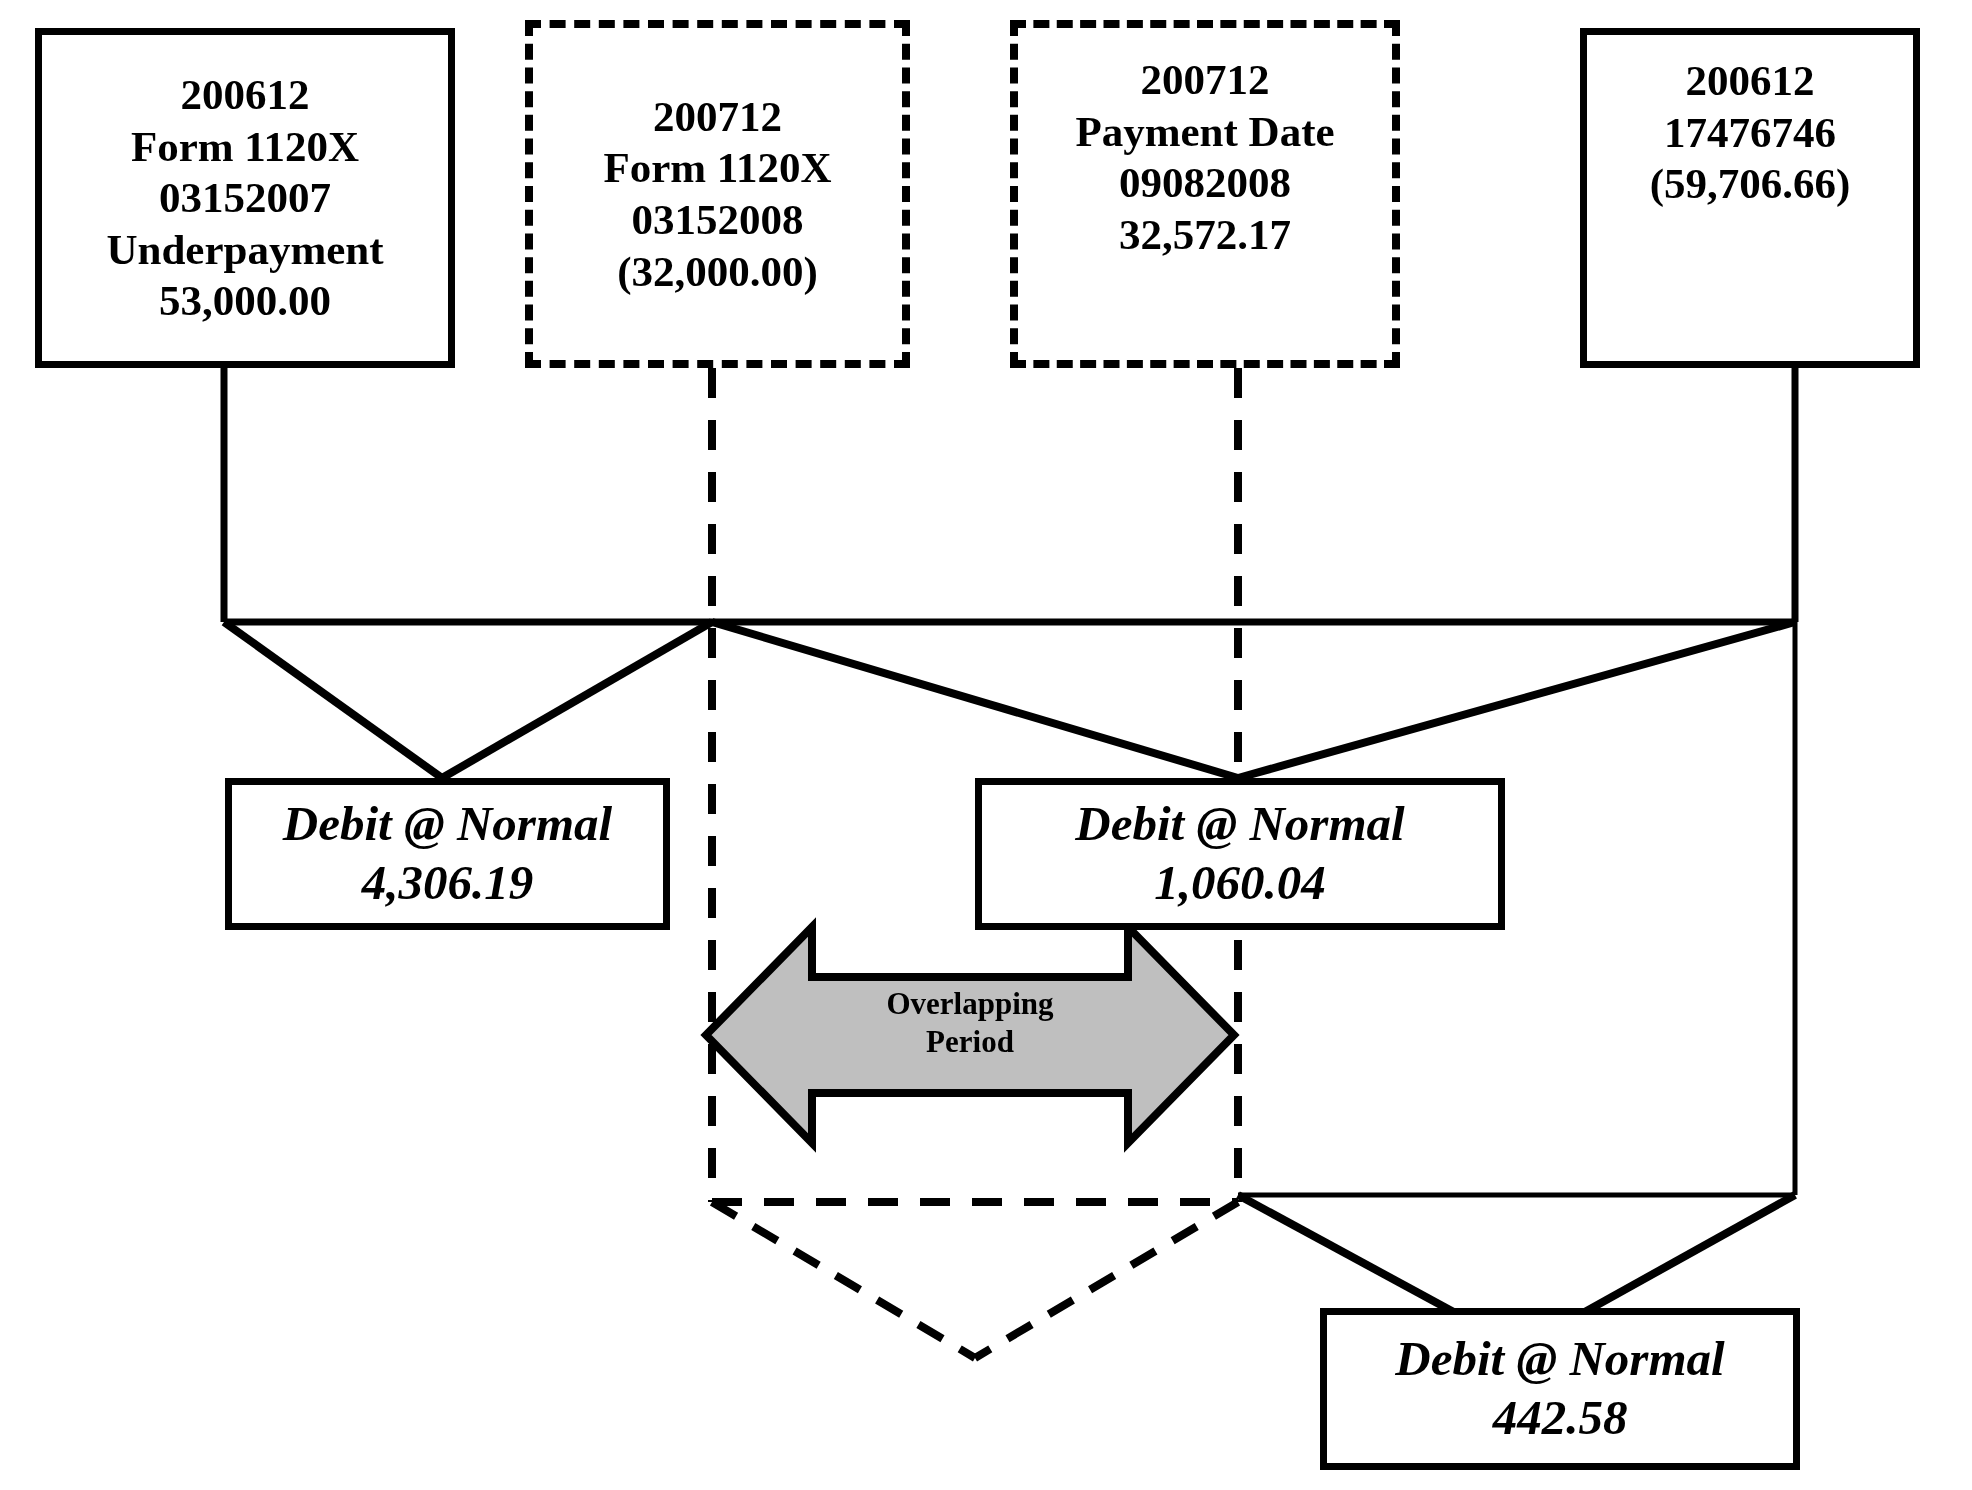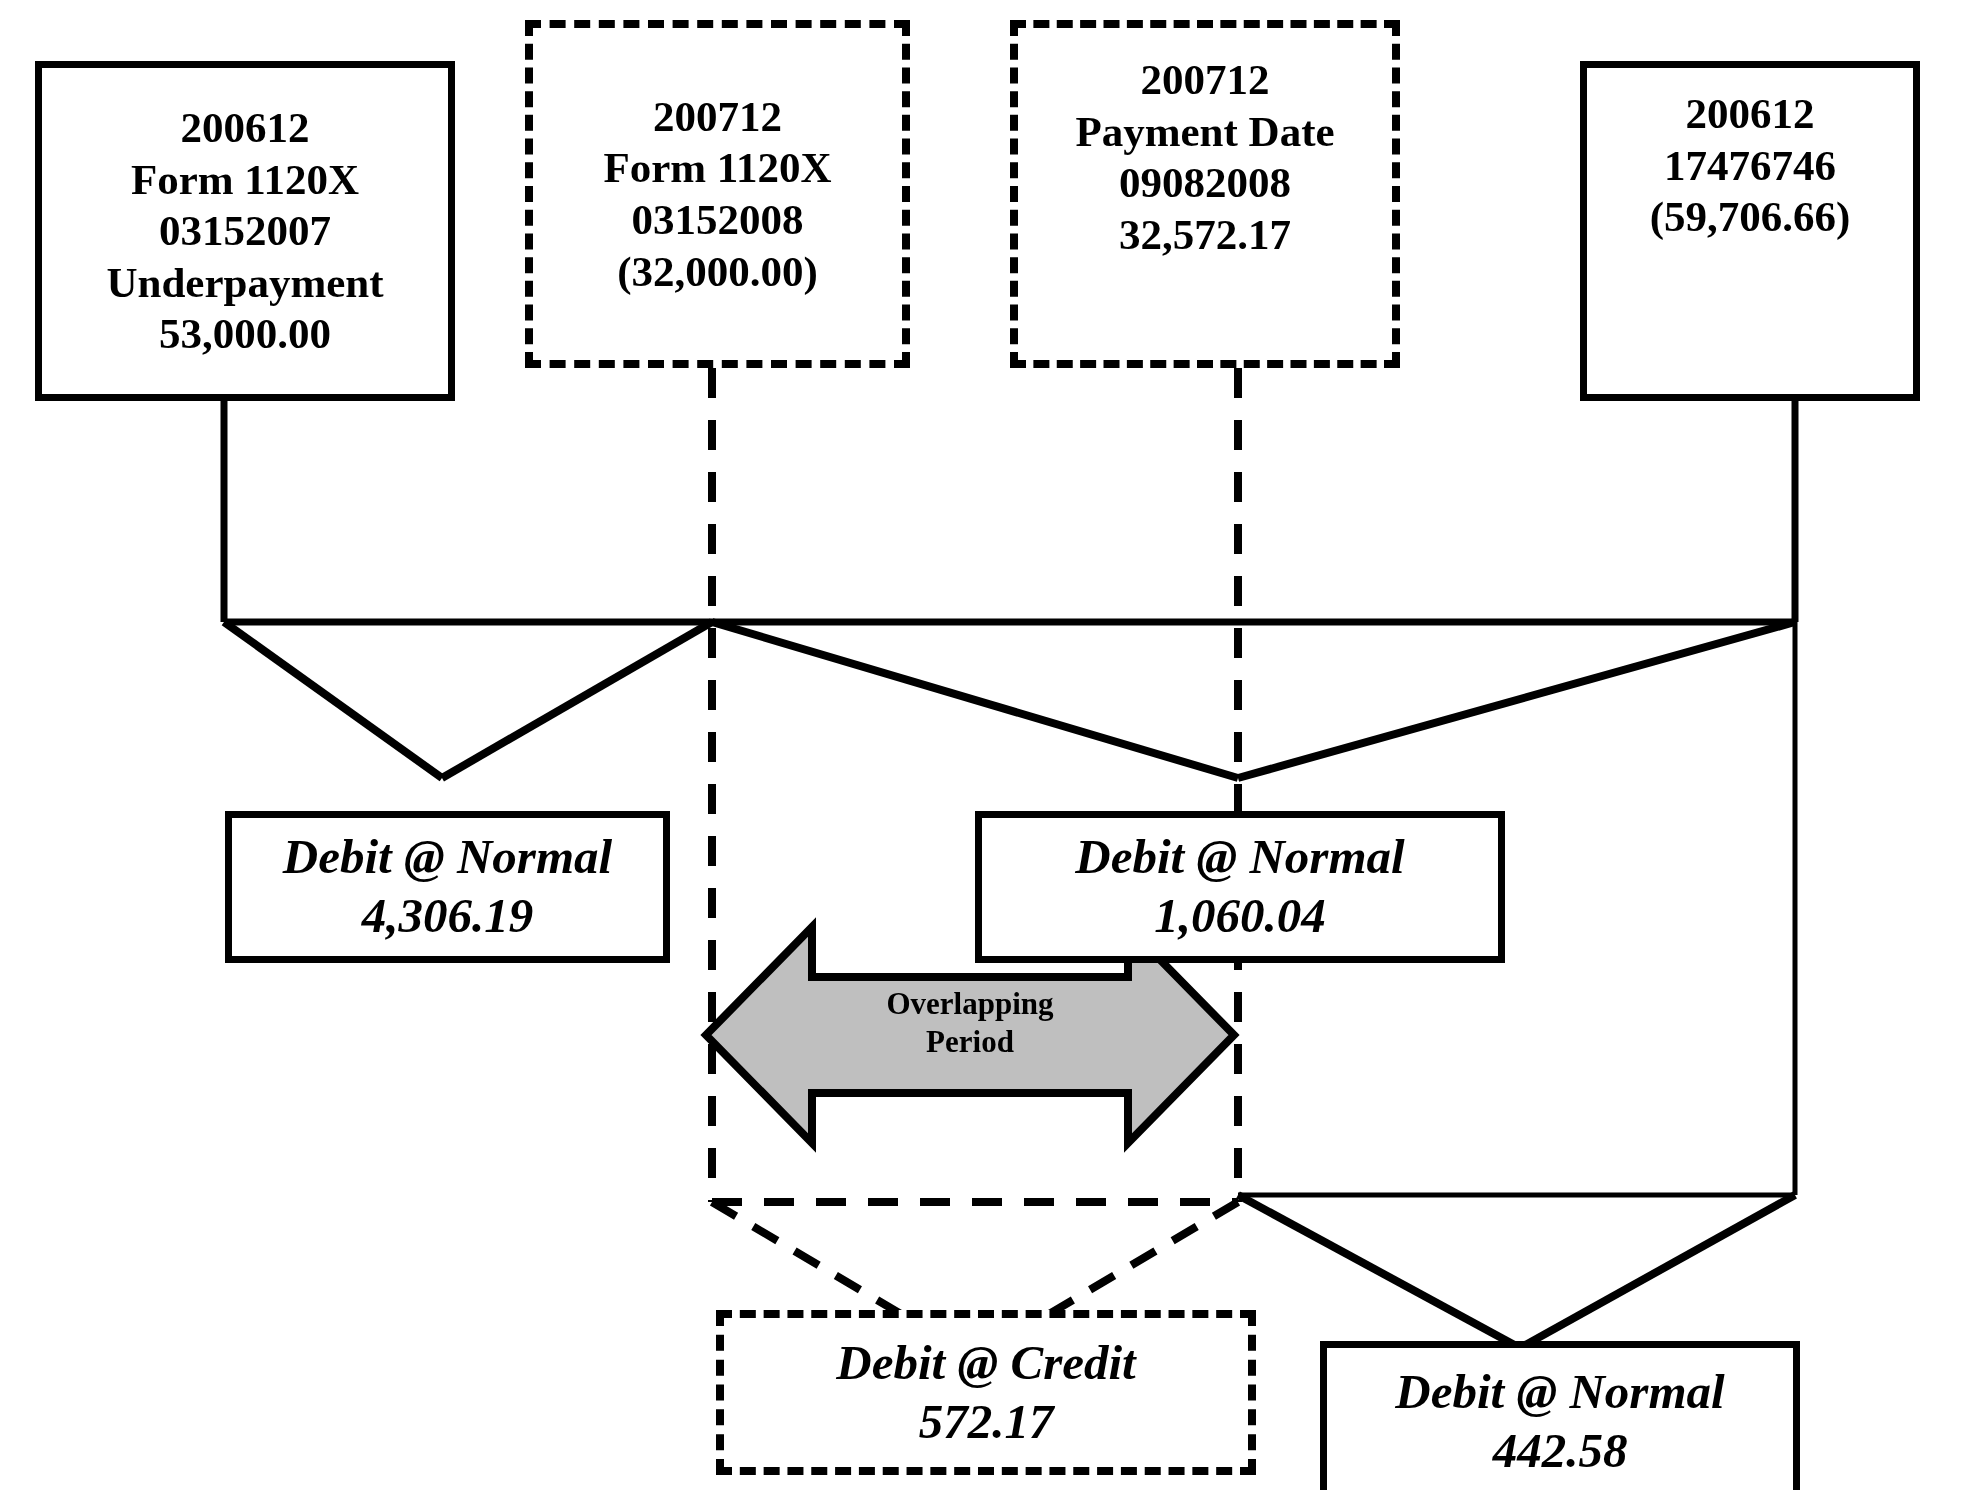--- a/index.html
+++ b/index.html
@@ -29,21 +29,21 @@
     background: #ffffff;
     display: flex;
     flex-direction: column;
     align-items: center;
     justify-content: center;
     text-align: center;
     font-weight: bold;
     color: #000000;
     z-index: 3;
   }
-  .node.solid  { border: 7px solid #000000; margin-top: 33px; }
+  .node.solid  { border: 7px solid #000000; }
   .node.dashed { border: 8px dashed #000000; }
   .node .ln {
     display: block;
     line-height: 1.20;
     white-space: nowrap;
   }
   .top-node .ln   { font-size: 43px; }
   .calc-node .ln  { font-size: 49px; font-style: italic; }
 
   
@@ -137,24 +137,20 @@
   <div class="node calc-node solid" style="left:225px; top:778px; width:445px; height:152px;">
     <span class="ln">Debit @ Normal</span>
     <span class="ln">4,306.19</span>
   </div>
 
   <div class="node calc-node solid" style="left:975px; top:778px; width:530px; height:152px;">
     <span class="ln">Debit @ Normal</span>
     <span class="ln">1,060.04</span>
   </div>
 
-  <div class="node calc-node dashed" style="left:716px; top:1310px; width:540px; height:165px;">
-    <span class="ln">Debit @ Credit</span>
-    <span class="ln">572.17</span>
-  </div>
 
   <div class="node calc-node solid" style="left:1320px; top:1308px; width:480px; height:162px;">
     <span class="ln">Debit @ Normal</span>
     <span class="ln">442.58</span>
   </div>
 
   <div id="overlap-arrow">
     <svg width="540" height="240" viewBox="0 0 540 240">
       <polygon points="6,120 112,12 112,62 428,62 428,12 534,120 428,228 428,178 112,178 112,228" fill="#bfbfbf" stroke="#000000" stroke-width="8" stroke-linejoin="miter"></polygon>
     </svg>

